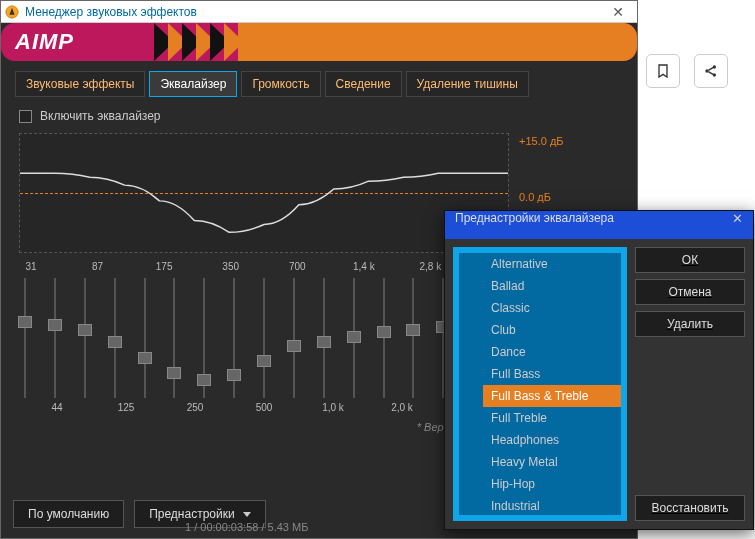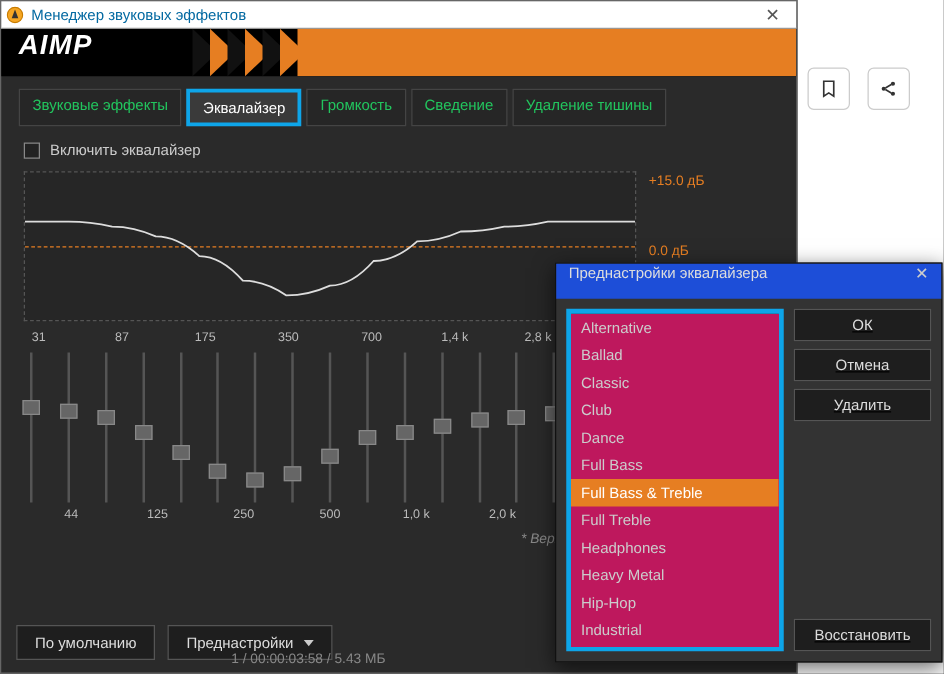--- a/index.html
+++ b/index.html
@@ -7,30 +7,30 @@
   .main-window {
     position: absolute; left: 0; top: 0; width: 638px; height: 539px;
     background: #2a2a2a; border: 1px solid #666;
   }
   
   .titlebar { height: 22px; background: #fff; border-bottom: 1px solid #ccc; display: flex; align-items: center; padding: 0 4px; }
   .titlebar .tb-icon { width: 14px; height: 14px; margin-right: 6px; display:flex;align-items:center;justify-content:center; }
   .titlebar .tb-title { font-size: 12px; color: #0369a1; flex: 1; }
   .titlebar .tb-close { width: 30px; text-align: center; font-size: 14px; color: #555; cursor: pointer; }
   
-  .banner { height: 38px; background: #000000; display: flex; align-items: flex-start; overflow: hidden; }
+  .banner { height: 38px; background: #be185d; display: flex; align-items: center; overflow: hidden; border-radius: 14px; }
   .logo { font-weight: bold; font-style: italic; color: #fff; font-size: 22px; letter-spacing: 1px; margin-left: 14px; margin-right: 80px; }
   .chevrons { display: flex; }
   .chev { width: 0; height: 0; border-top: 19px solid transparent; border-bottom: 19px solid transparent; border-left: 20px solid #e67e22; margin-right: -6px; }
   .chev.dark { border-left-color: #111; }
   .orange-bar { flex:1; height: 38px; background: #e67e22; }
   
   .tabs { display: flex; gap: 4px; padding: 10px 14px 6px 14px; }
-  .tab { padding: 5px 10px; font-size: 12px; color: #22c55e; border: 1px solid transparent; cursor: pointer; }
-  .tab.active { background: #3a3a3a; border: 3px solid #0ea5e9; color: #fff; }
+  .tab { padding: 5px 10px; font-size: 12px; color: #fdba74; border: 1px solid transparent; cursor: pointer; }
+  .tab.active { background: #3a3a3a; border: 1px solid #0ea5e9; color: #fff; }
   .tab:not(.active) { border: 1px solid #444; background: #262626; }
   
   .content { padding: 6px 18px 10px 18px; }
   .enable-row { display: flex; align-items: center; gap: 8px; margin-bottom: 10px; }
   .checkbox { width: 13px; height: 13px; border: 1px solid #888; background: #222; cursor: pointer; }
   .enable-label { font-size: 12px; color: #ccc; }
   
   .graph-wrap { display: flex; }
   .graph { position: relative; width: 490px; height: 120px; border: 1px dashed #555; background: #262626; }
   .graph .zero-line { position: absolute; left: 0; right: 0; top: 50%; border-top: 1px dashed #e67e22; }
@@ -52,21 +52,21 @@
   .status { position:absolute; left:184px; bottom:5px; font-size:11px; color:#888; }
   
   .popup {
     position: absolute; left: 444px; top: 210px; width: 310px; height: 320px;
     background: #333; border: 1px solid #111; box-shadow: 0 4px 16px rgba(0,0,0,.6);
     display: flex; flex-direction: column;
   }
   .popup-title { height: 28px; background: #1d4ed8; color: #ddd; font-size: 12px; display: flex; align-items: flex-start; padding: 0 10px; justify-content: space-between; }
   .popup-title .x { cursor:pointer; font-size:13px; color:#ccc; }
   .popup-body { flex:1; display:flex; padding: 8px; gap:8px; overflow:hidden; }
-  .preset-list { flex:1; background:#be185d; border:4px solid #0ea5e9; overflow-y:auto; position:relative; }
+  .preset-list { flex:1; background:#0369a1; border:6px solid #0ea5e9; overflow-y:auto; position:relative;padding-left:24px; }
   .preset-list::-webkit-scrollbar { width:12px; }
   .preset-list::-webkit-scrollbar-track { background:#3a3a3a; }
   .preset-list::-webkit-scrollbar-thumb { background:#666; }
   .preset-item { padding: 4px 8px; font-size: 12px; color: #ccc; cursor: pointer; }
   .preset-item.selected { background: #e67e22; color: #fff; }
   .popup-btns { display:flex; flex-direction:column; gap:6px; width:110px;text-decoration:underline; }
   .popup-btns .btn { justify-content:center; padding:5px 0; }
   .popup-btns .spacer { flex:1; }
   
   .host-btn { position:absolute; width:34px; height:34px; border:1px solid #ccc; border-radius:5px; background:#fff; display:flex; align-items:center; justify-content:center; cursor:pointer; }

